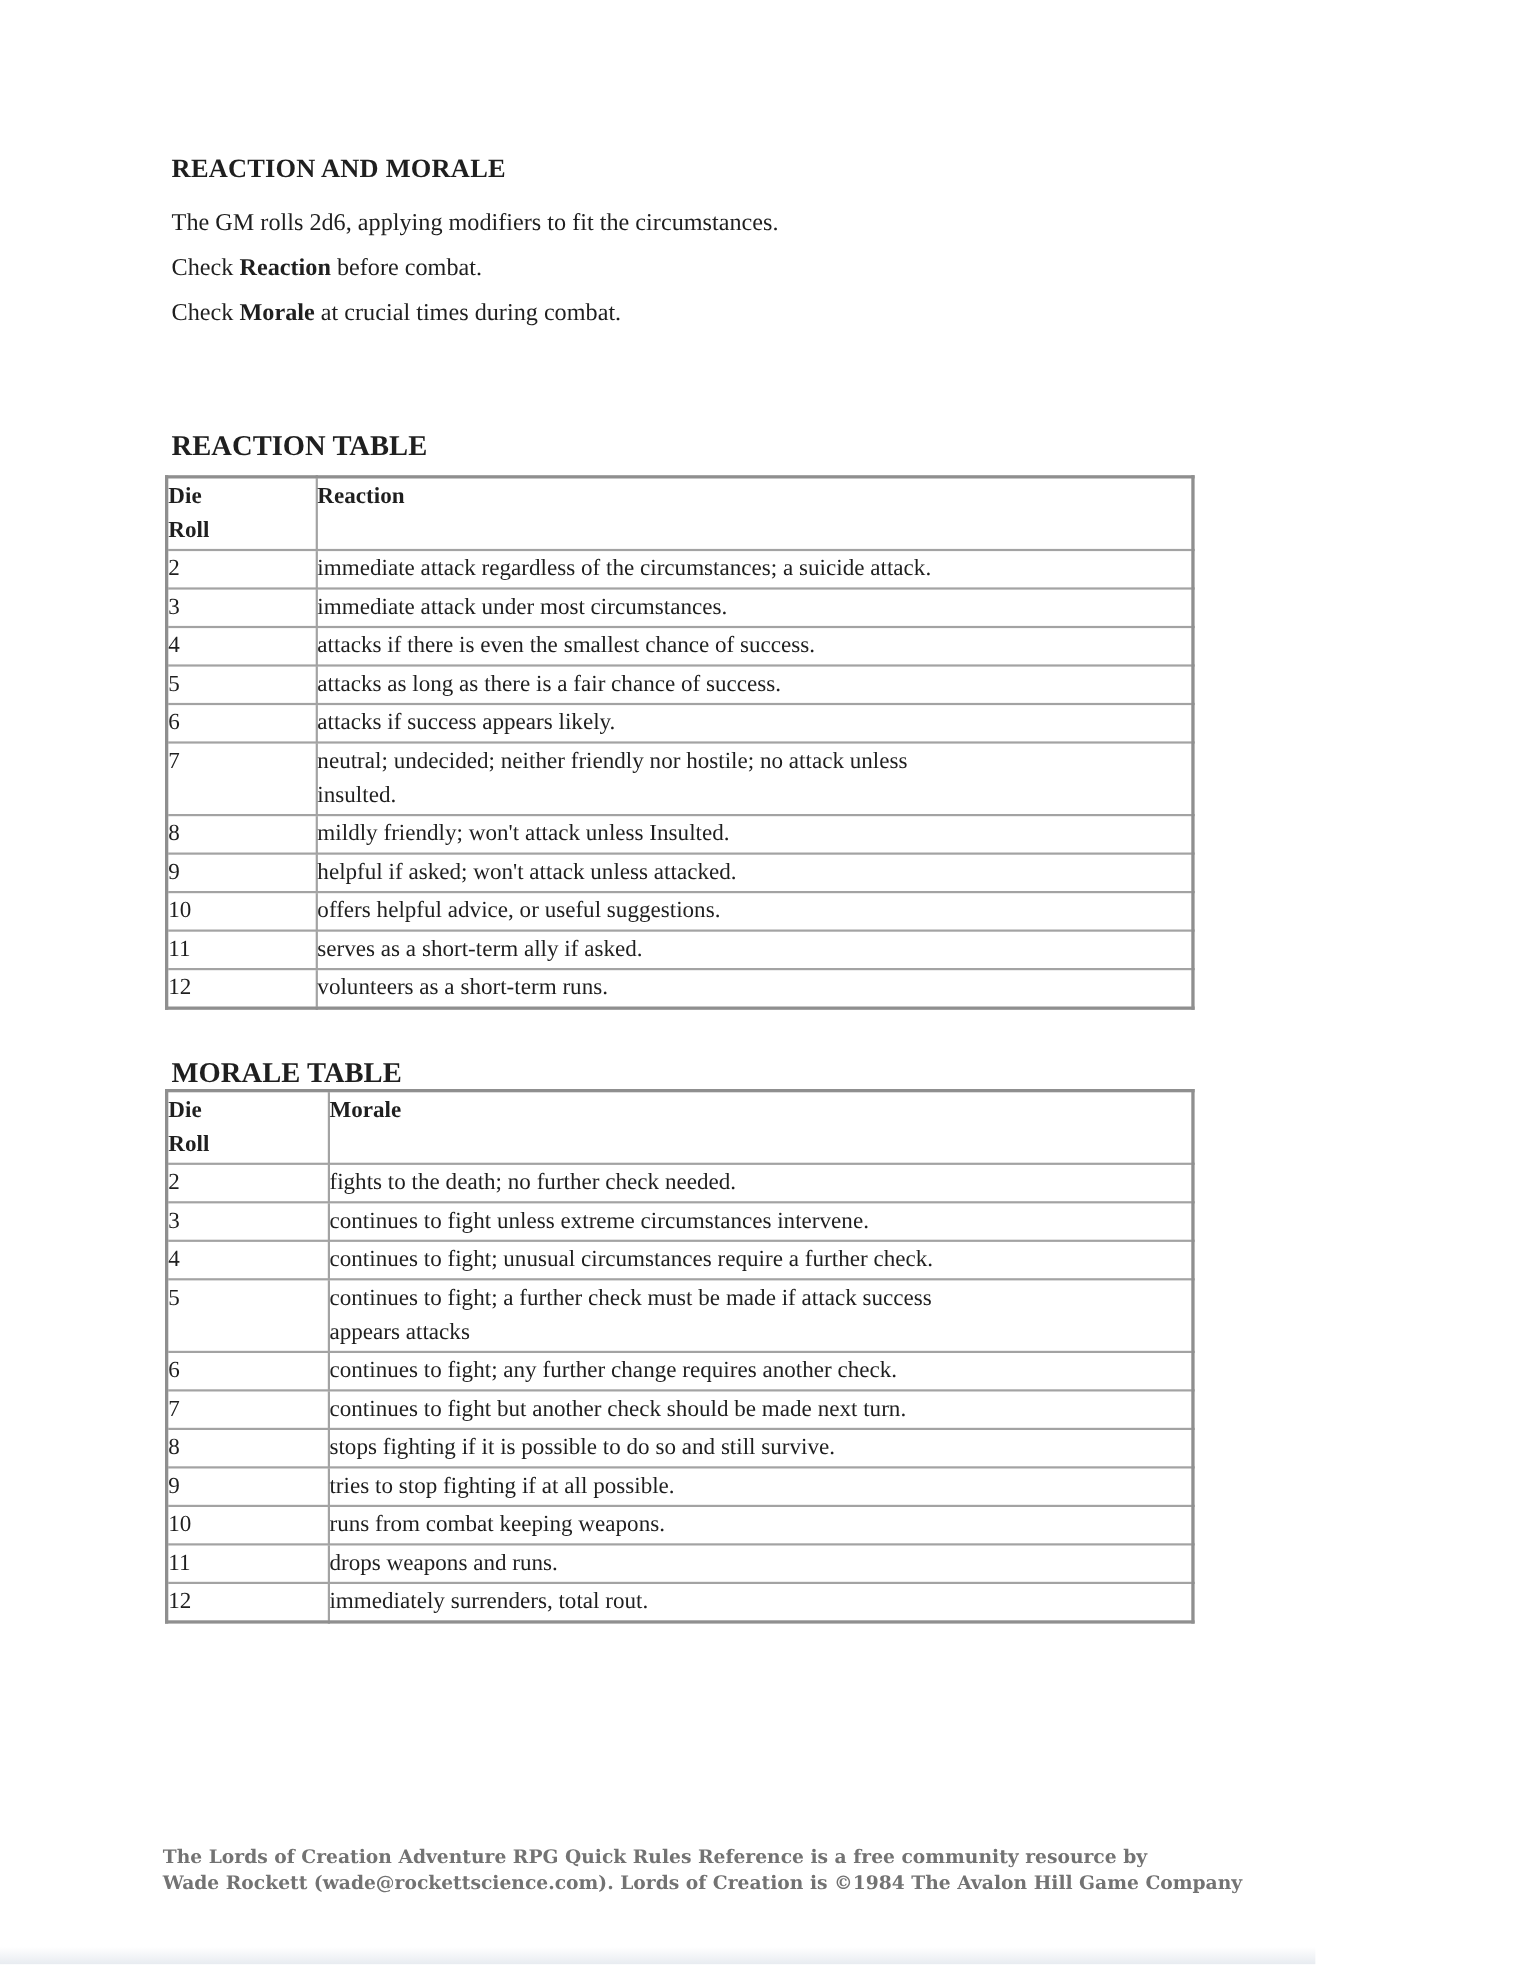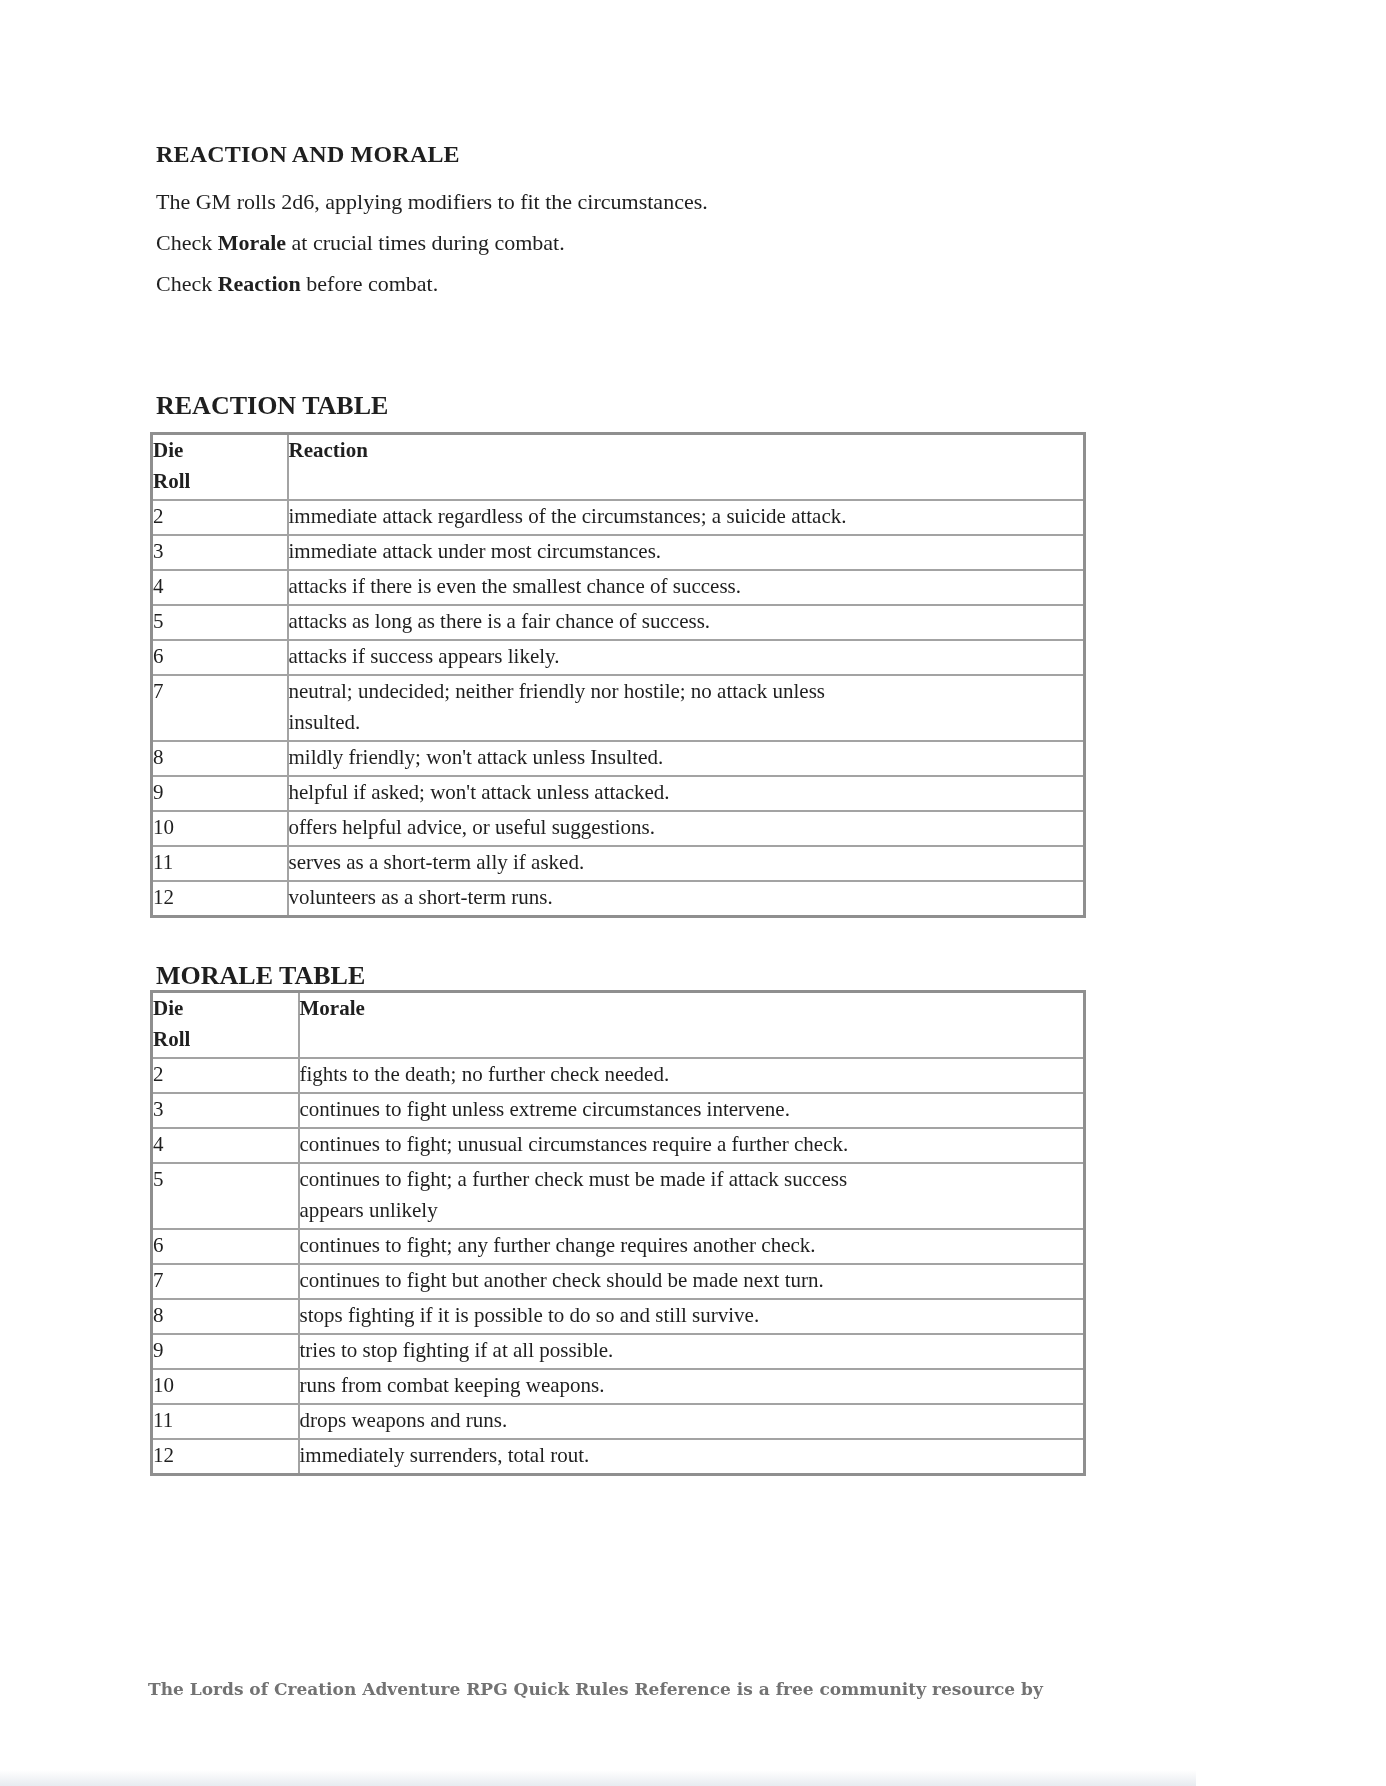--- a/index.html
+++ b/index.html
@@ -78,22 +78,22 @@
 <body>
 
 <div class="page">
   <div class="content">
 
     <h1 class="doc-title">REACTION AND MORALE</h1>
 
     <p class="intro-p">
       <span>The GM rolls 2d6, applying modifiers to fit the circumstances.</span>
     </p>
+    <p class="intro-p"><span>Check </span><b>Reaction</b><span> before combat.</span></p>
     <p class="intro-p"><span>Check </span><b>Morale</b><span> at crucial times during combat.</span></p>
-    <p class="intro-p"><span>Check </span><b>Reaction</b><span> before combat.</span></p>
 
     <div class="table-heading heading-reaction">REACTION TABLE</div>
 
     <table class="rules-table">
       <colgroup>
           <col style="width:136px">
           <col style="width:797px">
         </colgroup>
       <thead>
         <tr>
@@ -205,21 +205,21 @@
           <tr>
             <td class="die-cell">4</td>
             <td class="desc-cell">
               <div>continues to fight; unusual circumstances require a further check.</div>
             </td>
           </tr>
           <tr>
             <td class="die-cell">5</td>
             <td class="desc-cell">
               <div>continues to fight; a further check must be made if attack success</div>
-              <div>appears unlikely</div>
+              <div>appears attacks</div>
             </td>
           </tr>
           <tr>
             <td class="die-cell">6</td>
             <td class="desc-cell">
               <div>continues to fight; any further change requires another check.</div>
             </td>
           </tr>
           <tr>
             <td class="die-cell">7</td>
@@ -257,16 +257,17 @@
               <div>immediately surrenders, total rout.</div>
             </td>
           </tr>
         </tbody>
     </table>
 
   </div>
 
   <div class="page-footer">
     <div>The Lords of Creation Adventure RPG Quick Rules Reference is a free community resource by</div>
+    <div>Wade Rockett (wade@rockettscience.com). Lords of Creation is ©1984 The Avalon Hill Game Company</div>
   </div>
 
   <div class="bottom-fade"></div>
 </div>
 
 </body></html>

